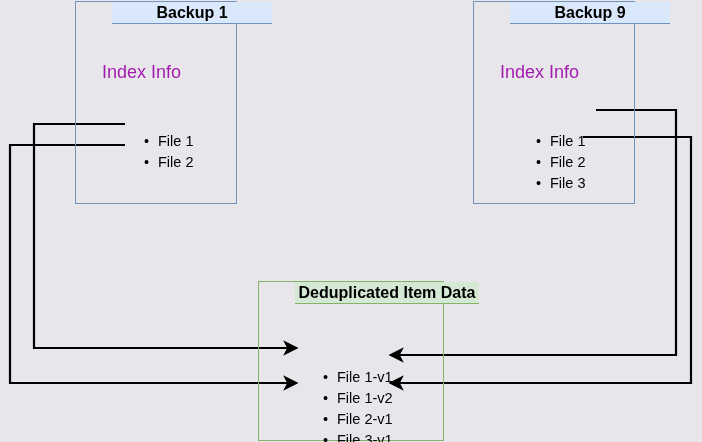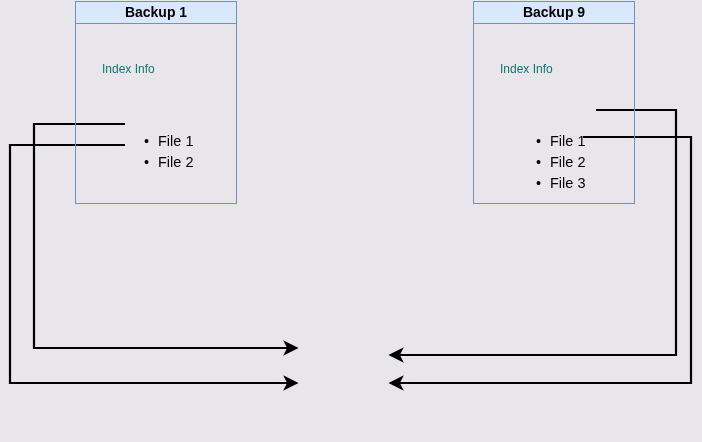--- a/index.html
+++ b/index.html
@@ -38,41 +38,42 @@
   }
   .node-green {
     border: 1px solid #82b366;
   }
   .node-title {
     box-sizing: border-box;
     width: 100%;
     height: 22px;
     line-height: 21px;
     text-align: center;
-    font-size: 14px;
+    font-size: 16px;
     font-weight: bold;
     color: #000000;
+    margin-left: 36px;
   }
   .title-blue {
     background: #dae8fc;
     border-bottom: 1px solid #7093bd;
   }
   .title-green {
     background: #d5e8d4;
     border-bottom: 1px solid #82b366;
   }
   .node-body {
     position: relative;
     width: 100%;
     height: calc(100% - 22px);
   }
   .index-label {
     position: absolute;
-    font-size: 12px;
-    color: #0f766e;
+    font-size: 18px;
+    color: #a21caf;
     white-space: nowrap;
   }
   .file-list {
     position: absolute;
     margin: 16px;
     padding: 0;
     list-style: none;
   }
   .file-list li {
     font-size: 14.5px;
@@ -166,14 +167,25 @@
     <div class="node-body">
       <div class="index-label">Index Info</div>
       <ul class="file-list">
         <li>File 1</li>
         <li>File 2</li>
         <li>File 3</li>
       </ul>
     </div>
   </div>
 
+  <div class="node node-green" id="dedup">
+    <div class="node-title title-green">Deduplicated Item Data</div>
+    <div class="node-body">
+      <ul class="file-list">
+        <li>File 1-v1</li>
+        <li>File 1-v2</li>
+        <li>File 2-v1</li>
+        <li>File 3-v1</li>
+      </ul>
+    </div>
+  </div>
 
 </div>
 
 </body></html>

